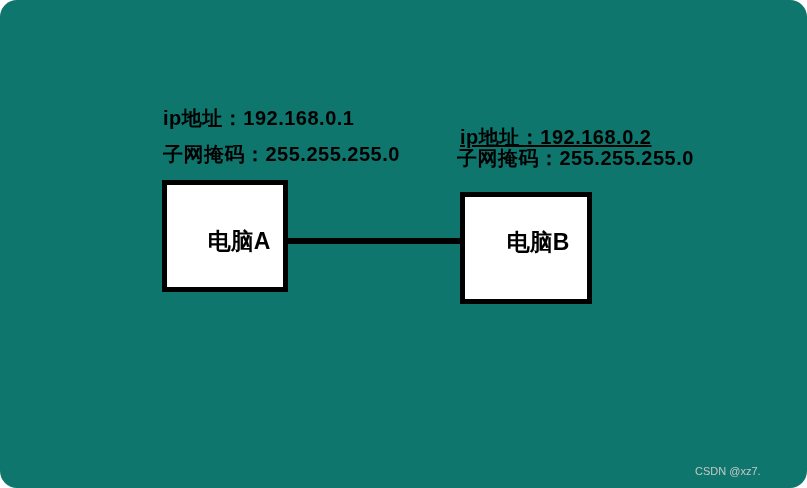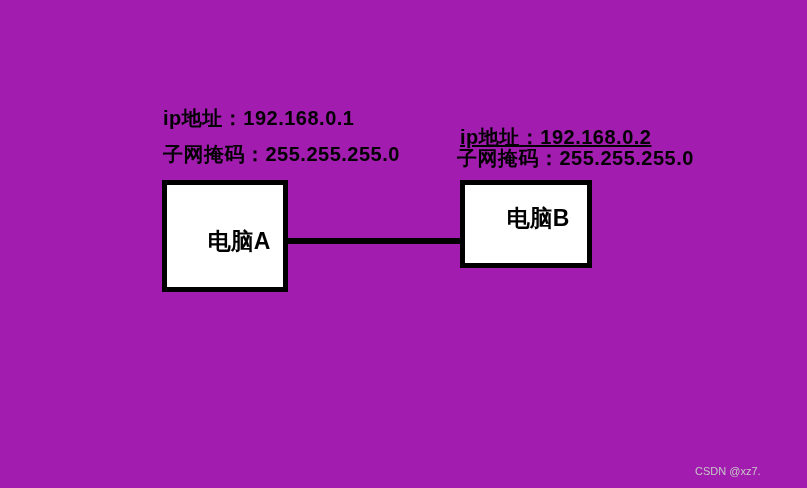--- a/index.html
+++ b/index.html
@@ -4,24 +4,25 @@
 <style>
   html, body {
     margin: 0;
     padding: 0;
     background: #ffffff;
   }
   .canvas {
     position: relative;
     width: 807px;
     height: 488px;
-    background: #a21caf;
+    background: #0f766e;
     overflow: hidden;
     font-family: "Liberation Sans", "DejaVu Sans", sans-serif;
     color: #000000;
+    border-radius: 17px;
   }
   .info-line {
     position: absolute;
     font-size: 20px;
     font-weight: 700;
     white-space: nowrap;
     letter-spacing: 0.5px;
   }
   #a-ip   { left: 163px; top: 105px; }
   #a-mask { left: 163px; top: 141px; }
@@ -31,21 +32,21 @@
   .node {
     position: absolute;
     box-sizing: border-box;
     border: 5px solid #000000;
     background: #ffffff;
     display: flex;
     align-items: center;
     justify-content: center;
   }
   #node-a { left: 162px; top: 180px; width: 126px; height: 112px; }
-  #node-b { left: 460px; top: 180px; width: 132px; height: 88px; }
+  #node-b { left: 460px; top: 192px; width: 132px; height: 112px; }
 
   .node-label {
     font-size: 23px;
     font-weight: 700;
     white-space: nowrap;
     margin-left: 8px;
   }
   #node-a .node-label { transform: translate(10px, 5px); }
   #node-b .node-label { transform: translate(8px, -6px); }
 

